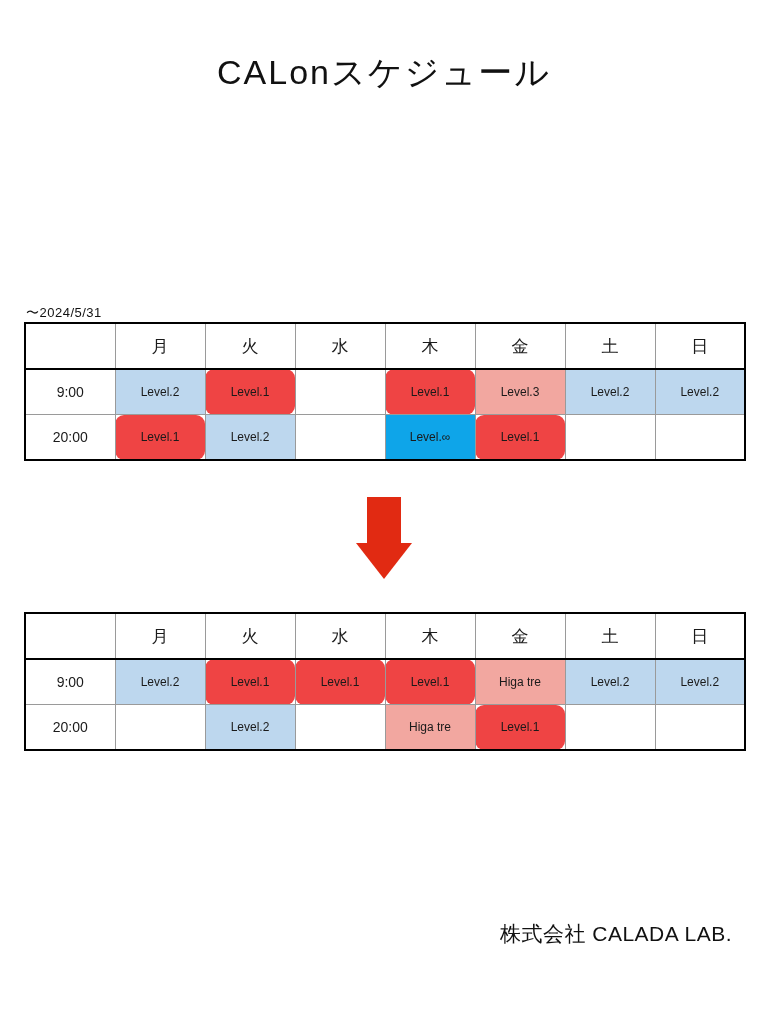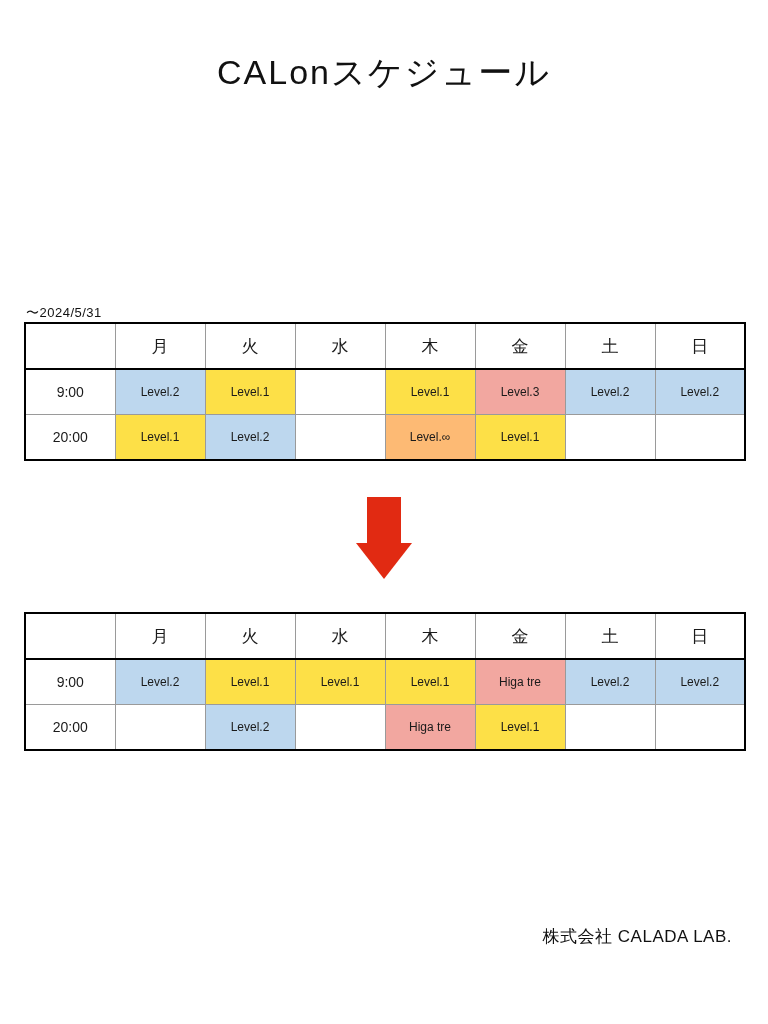--- a/index.html
+++ b/index.html
@@ -79,23 +79,23 @@
   }
   table.sched tr.head th {
     border-bottom: 2px solid #000000;
     font-size: 17px;
   }
   table.sched tr.head th.corner { border-left: none; border-top: none; }
   table.sched td.timecell {
     font-size: 14px;
   }
   .c-blue  { background: #bdd7ee; }
-  .c-green { background: #fde047; }
+  .c-green { background: #ef4444; border-radius: 9px; }
   .c-red   { background: #f2a7a0; margin-left: 27px; }
-  .c-gray  { background: #fdba74; }
+  .c-gray  { background: #0ea5e9; }
   .c-none  { background: #ffffff; }
   .faded { color: #9aa4b1; }
 
   .arrow {
     position: absolute;
     top: 497px;
     left: 356px;
     width: 56px;
     height: 82px;
   }
@@ -110,21 +110,21 @@
     top: 46px; left: 0;
     width: 0; height: 0;
     border-left: 28px solid transparent;
     border-right: 28px solid transparent;
     border-top: 36px solid #e12a12;
   }
   .footer {
     position: absolute;
     right: 36px;
     bottom: 24px;
-    font-size: 17px;
+    font-size: 21px;
     letter-spacing: 0.5px;
     color: #111111;
   }
 </style>
 </head>
 <body>
 
 <div class="page">
 
   <div class="title">CALonスケジュール</div>

